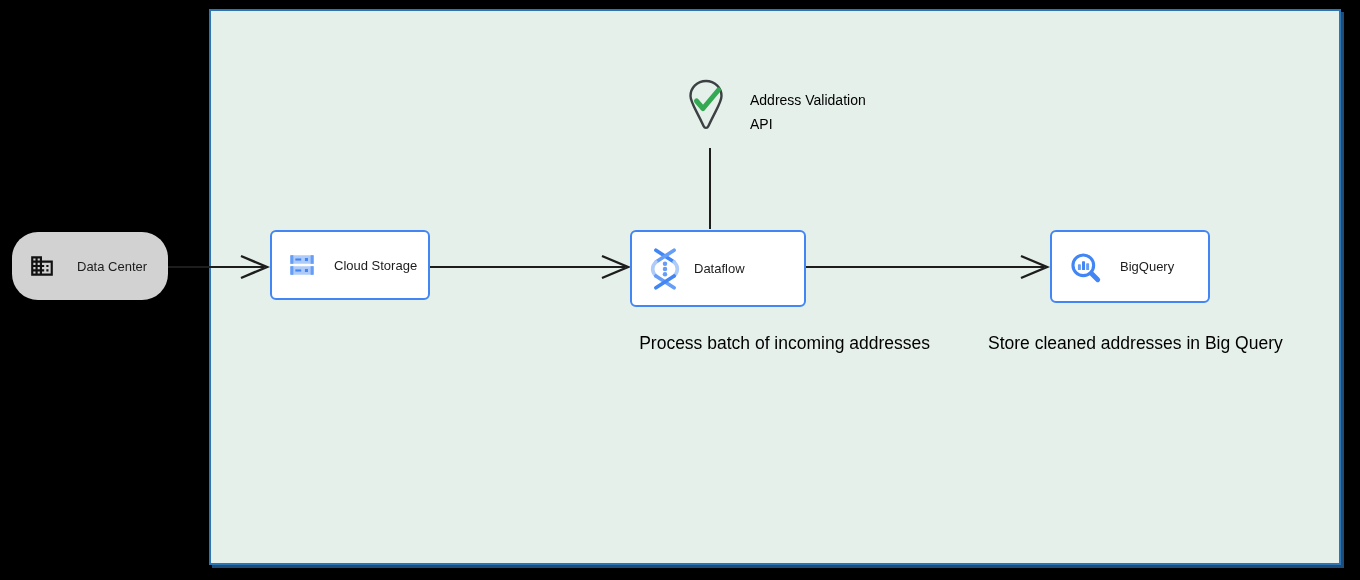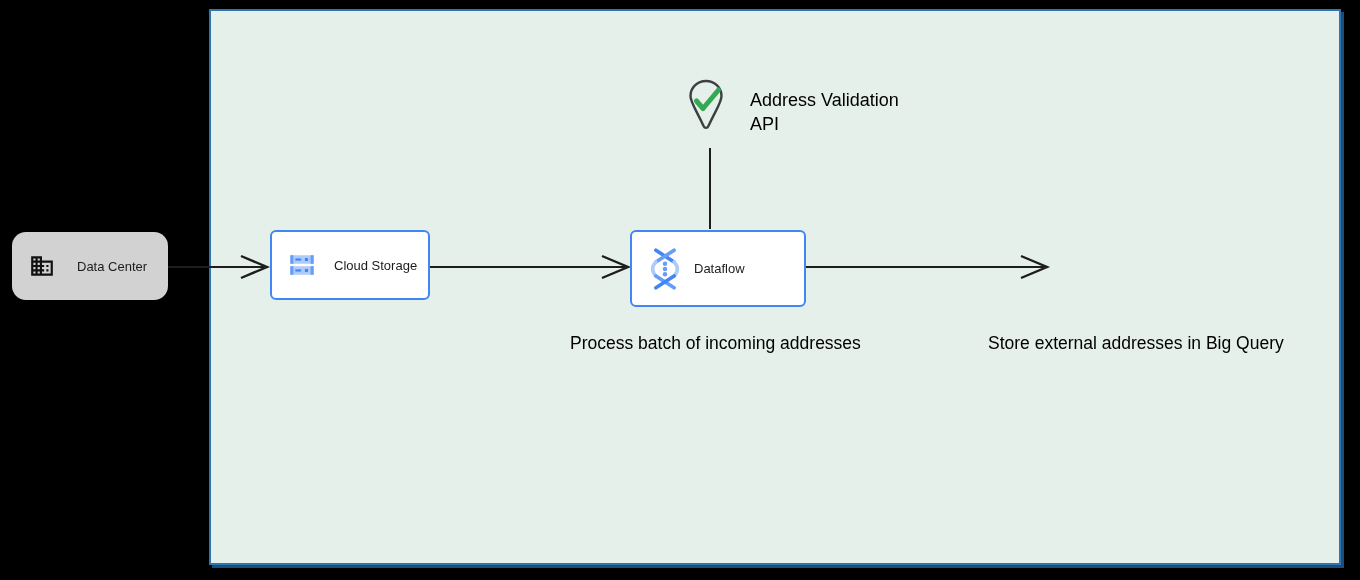--- a/index.html
+++ b/index.html
@@ -44,21 +44,21 @@
     font-size: 13px;
     color: #1c1c1c;
     white-space: nowrap;
   }
   .node-datacenter {
     left: 12px;
     top: 232px;
     width: 156px;
     height: 68px;
     background: #d2d2d2;
-    border-radius: 14px;
+    border-radius: 26px;
     padding-left: 17px;
     gap: 22px;
   }
   .node-service {
     background: #ffffff;
     border: 2px solid #4285f4;
     border-radius: 6px;
     padding-left: 16px;
     gap: 18px;
   }
@@ -70,34 +70,34 @@
     position: absolute;
     left: 688px;
     top: 79px;
     width: 36px;
     height: 54px;
   }
   .pin-label {
     position: absolute;
     left: 750px;
     top: 89px;
-    font-size: 18px;
+    font-size: 14px;
     line-height: 23.5px;
     color: #000000;
     white-space: pre-line;
   }
   .caption {
     position: absolute;
     font-size: 17.5px;
     line-height: 24px;
     color: #000000;
     white-space: pre-line;
   }
   .caption-upload  { left: 270px; top: 331px; width: 240px; }
-  .caption-process { left: 570px; top: 331px; width: 360px; }
+  .caption-process { left: 570px; top: 331px; width: 360px; text-align: right; }
   .caption-store   { left: 988px; top: 331px; width: 360px; }
 </style>
 </head>
 <body>
 
 <div class="canvas">
 
   <div class="boundary"></div>
 
   <svg class="connectors" viewBox="0 0 1360 580">
@@ -163,24 +163,36 @@
         <g fill="#669df6">
           <circle cx="12" cy="11.3" r="1.6"></circle>
           <circle cx="12" cy="15" r="1.6"></circle>
           <circle cx="12" cy="18.7" r="1.6"></circle>
         </g>
       </svg>
     </span>
     <span class="nlabel">Dataflow</span>
   </div>
 
+  <div class="node node-service node-bigquery">
+    <span class="icon-wrap">
+      <svg width="34" height="34" viewBox="0 0 24 24">
+        <circle cx="10.8" cy="10.8" r="7.3" fill="#ffffff" stroke="#4285f4" stroke-width="2.2"></circle>
+        <line x1="16.6" y1="16.6" x2="21" y2="21" stroke="#4285f4" stroke-width="3.4" stroke-linecap="round"></line>
+        <rect x="7" y="10.1" width="2.1" height="4.1" rx="0.5" fill="#669df6"></rect>
+        <rect x="9.9" y="7.9" width="2.1" height="6.3" rx="0.5" fill="#4285f4"></rect>
+        <rect x="12.8" y="9.3" width="2.1" height="4.9" rx="0.5" fill="#669df6"></rect>
+      </svg>
+    </span>
+    <span class="nlabel">BigQuery</span>
+  </div>
 
   <svg class="pin" viewBox="0 0 36 54">
     <path d="M18 2 C9.2 2 2.5 8.8 2.5 17 C2.5 23.4 7.9 30.2 15.7 47.3 C16.6 49.4 19.4 49.4 20.3 47.3 C28.1 30.2 33.5 23.4 33.5 17 C33.5 8.8 26.8 2 18 2 Z" fill="none" stroke="#3c4043" stroke-width="2.4"></path>
     <polyline points="8.5,22 15,29.5 30.5,11" fill="none" stroke="#34a853" stroke-width="5" stroke-linecap="round" stroke-linejoin="round"></polyline>
   </svg>
   <div class="pin-label">Address Validation
 API</div>
 
   <div class="caption caption-process">Process batch of incoming addresses</div>
-  <div class="caption caption-store">Store external addresses in Big Query</div>
+  <div class="caption caption-store">Store cleaned addresses in Big Query</div>
 
 </div>
 
 </body></html>

